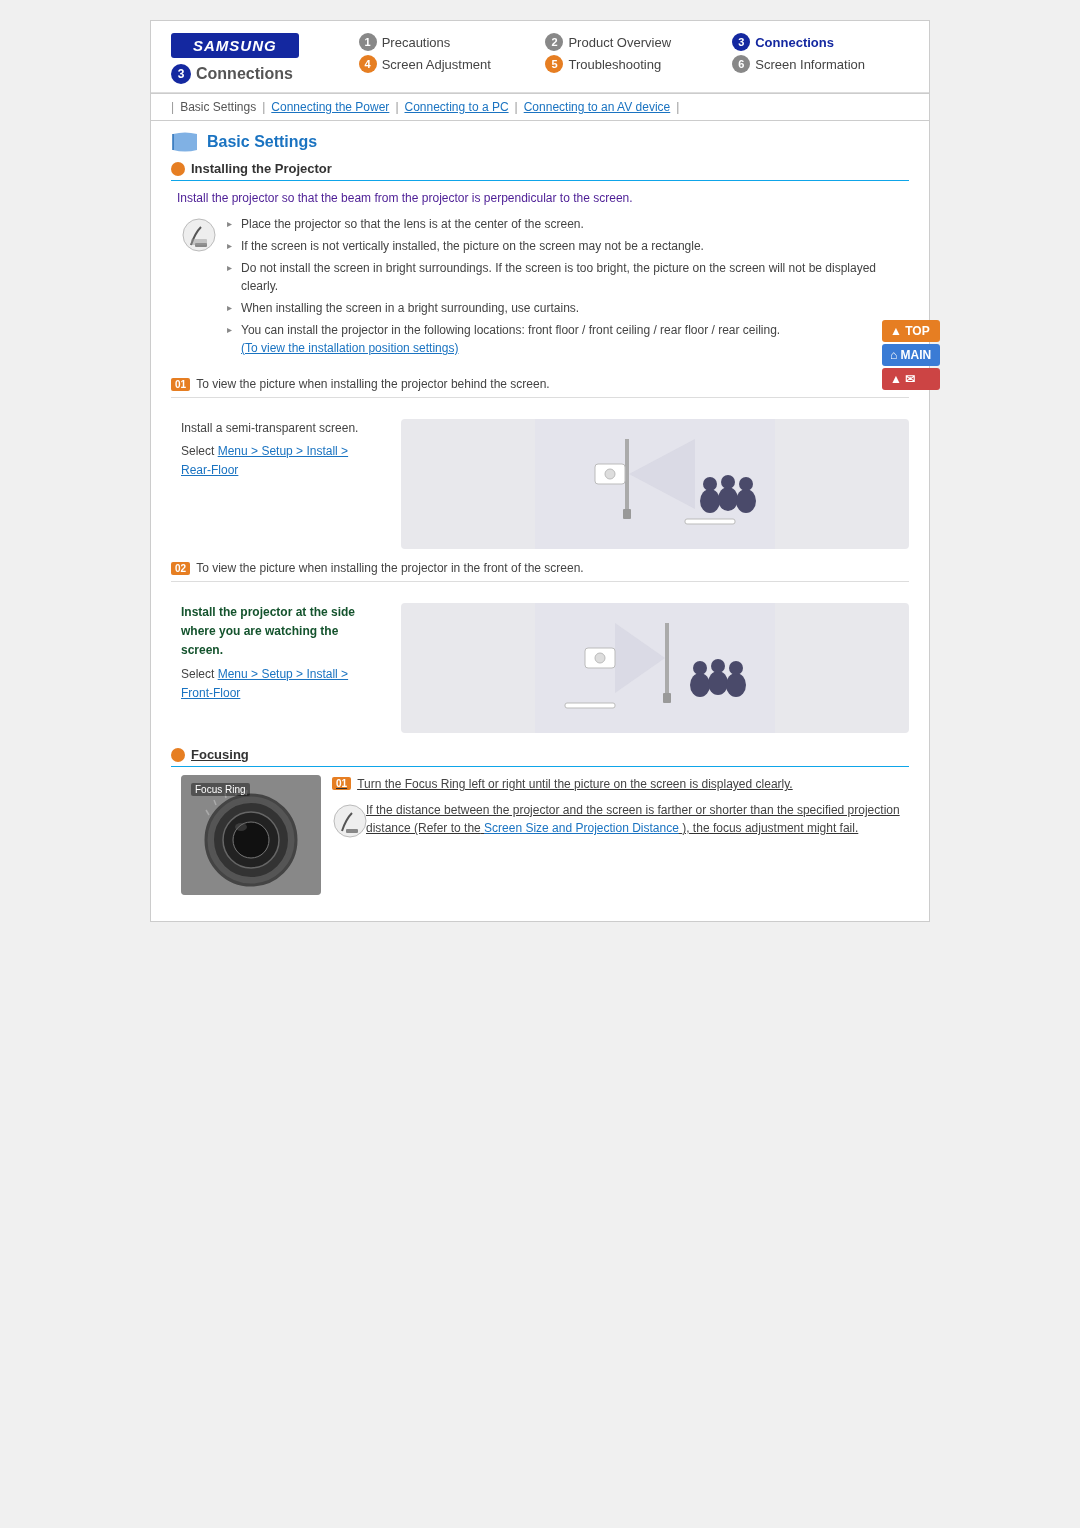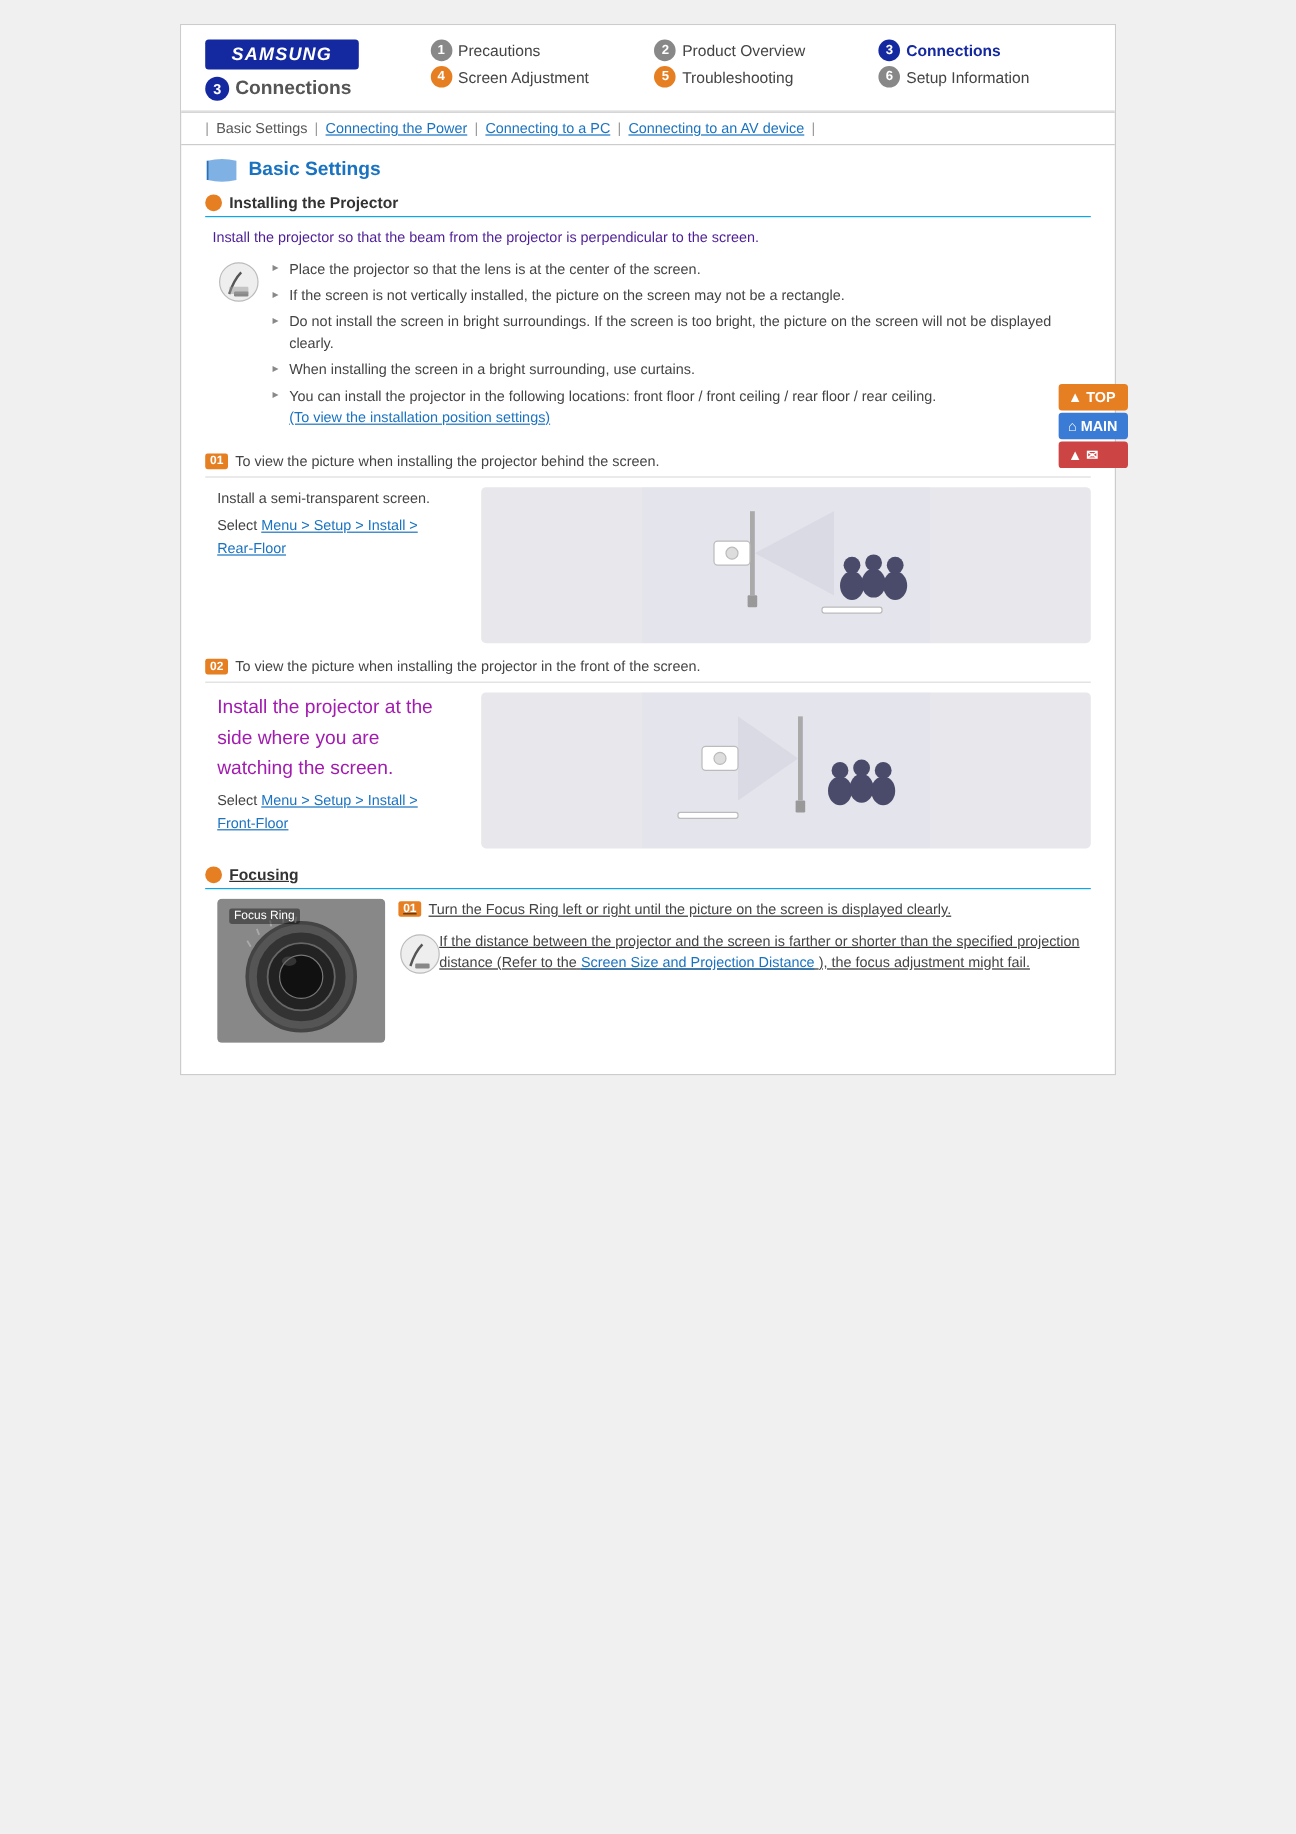--- a/index.html
+++ b/index.html
@@ -241,21 +241,21 @@
       border-radius: 2px;
     }
     .tip-text {
       font-size: 12px;
       color: #444;
       line-height: 1.5;
     }
     .tip-content {
       display: flex;
       gap: 20px;
-      margin: 8px 0 6px 10px;
+      margin: 21px 0 6px 10px;
     }
     .tip-description {
       flex: 0 0 200px;
       font-size: 12px;
       color: #444;
       line-height: 1.6;
     }
     .tip-image {
       flex: 1;
       background: #e8e8ec;
@@ -373,21 +373,21 @@
         <div class="nav-item">
           <span class="nav-num orange">4</span>
           <span>Screen Adjustment</span>
         </div>
         <div class="nav-item">
           <span class="nav-num orange">5</span>
           <span>Troubleshooting</span>
         </div>
         <div class="nav-item">
           <span class="nav-num">6</span>
-          <span>Setup Information</span>
+          <span>Screen Information</span>
         </div>
       </div>
     </div>
   </div>
 
   <div class="breadcrumb-bar">
     <span style="margin-right:6px;color:#999;">|</span>
     <span class="breadcrumb-item">Basic Settings</span>
     <span class="breadcrumb-sep">|</span>
     <span class="breadcrumb-item active-link">Connecting the Power</span>
@@ -480,21 +480,21 @@
       </div>
     </div>
 
     <div class="tip-section">
       <div class="tip-header">
         <span class="tip-badge">02</span>
         <span class="tip-text">To view the picture when installing the projector in the front of the screen.</span>
       </div>
       <div class="tip-content">
         <div class="tip-description">
-          <p style="font-size:16px;color:#a21caf;margin-bottom:4px;">Install the projector at the side where you are watching the screen.</p>
+          <p style="font-size:12px;color:#14532d;margin-bottom:4px;font-weight:bold;">Install the projector at the side where you are watching the screen.</p>
           <p style="font-size:12px;color:#444;">
             <span>Select</span>
             <span class="link-blue">Menu &gt; Setup &gt; Install &gt; Front-Floor</span>
           </p>
         </div>
         <div class="tip-image">
 
           <svg width="240" height="130" viewBox="0 0 240 130">
             <rect width="240" height="130" fill="#e4e4ec"></rect>
 

